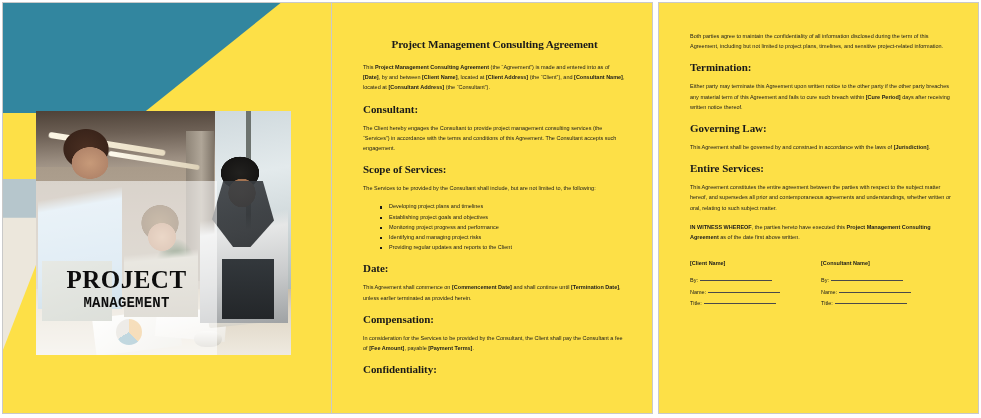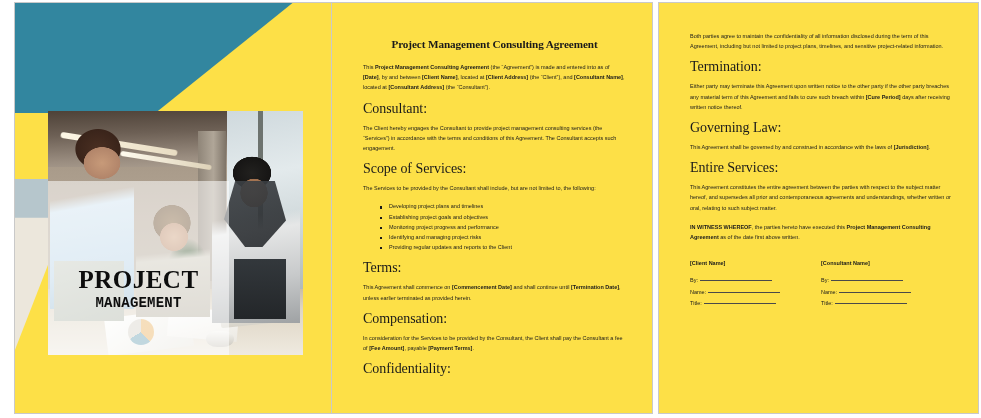--- a/index.html
+++ b/index.html
@@ -27,21 +27,21 @@
   
   .page {
     position: absolute;
     top: 2px;
     height: 412px;
     background: #fde047;
     border: 1px solid #c9c9c9;
     box-sizing: border-box;
     overflow: hidden;
   }
-  .page-1 { left: 14px;   width: 359px; }
+  .page-1 { left: 2px;   width: 359px; }
   .page-2 { left: 331px; width: 322px; }
   .page-3 { left: 658px; width: 321px; }
 
   
   .cover {
     position: relative;
     width: 100%;
     height: 100%;
     overflow: hidden;
   }
@@ -244,22 +244,22 @@
     font-family: "Liberation Serif", serif;
     font-weight: 700;
     font-size: 11.2px;
     line-height: 14px;
     text-align: center;
     margin: 6px 0 11px 0;
     letter-spacing: -0.1px;
   }
   .h2 {
     font-family: "Liberation Serif", serif;
-    font-weight: 400;
-    font-size: 14px;
+    font-weight: 700;
+    font-size: 11px;
     line-height: 12px;
     margin: 10px 0 8px 0;
     letter-spacing: -0.05px;
   }
   p.body {
     font-size: 5.5px;
     line-height: 10.2px;
     margin: 0 0 9px 0;
     text-align: left;
   }
@@ -366,21 +366,21 @@
       <div class="h2">Scope of Services:</div>
       <p class="body">The Services to be provided by the Consultant shall include, but are not limited to, the following:</p>
       <ul class="bullets">
         <li>Developing project plans and timelines</li>
         <li>Establishing project goals and objectives</li>
         <li>Monitoring project progress and performance</li>
         <li>Identifying and managing project risks</li>
         <li>Providing regular updates and reports to the Client</li>
       </ul>
 
-      <div class="h2">Terms:</div>
+      <div class="h2">Date:</div>
       <p class="body"><span>This Agreement shall commence on </span><b>[Commencement Date]</b><span> and shall continue until </span><b>[Termination Date]</b><span>, unless earlier terminated as provided herein.</span></p>
 
       <div class="h2">Compensation:</div>
       <p class="body"><span>In consideration for the Services to be provided by the Consultant, the Client shall pay the Consultant a fee of </span><b>[Fee Amount]</b><span>, payable </span><b>[Payment Terms]</b><span>.</span></p>
 
       <div class="h2">Confidentiality:</div>
     </div>
   </div>
 
   <div class="page page-3">

